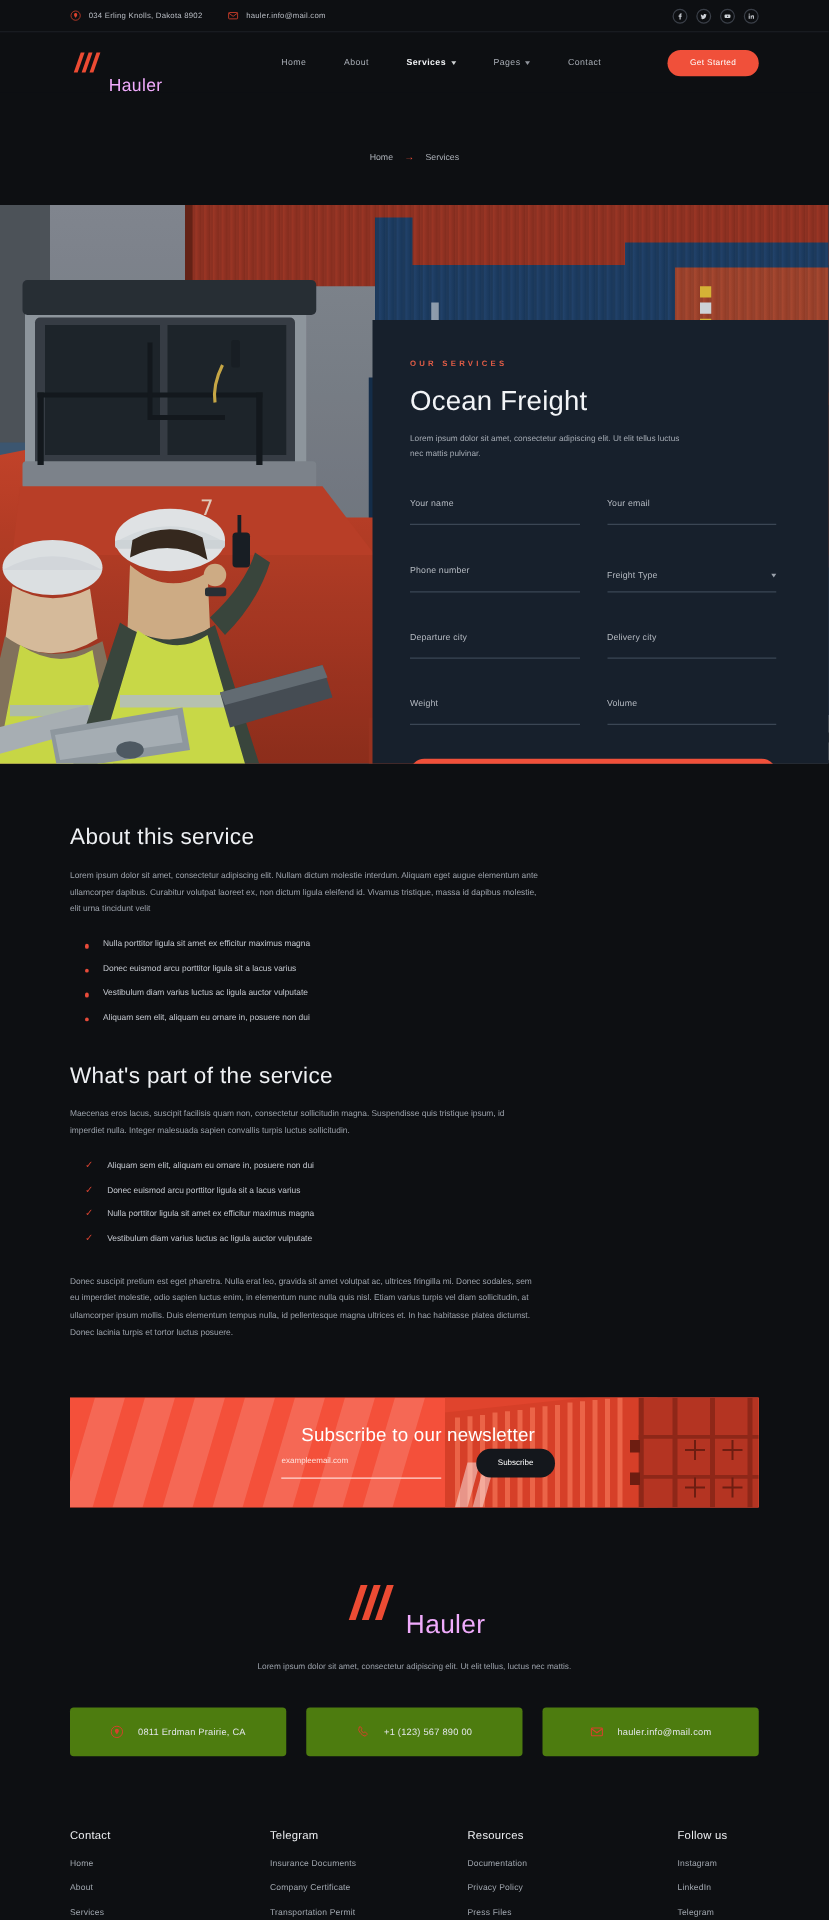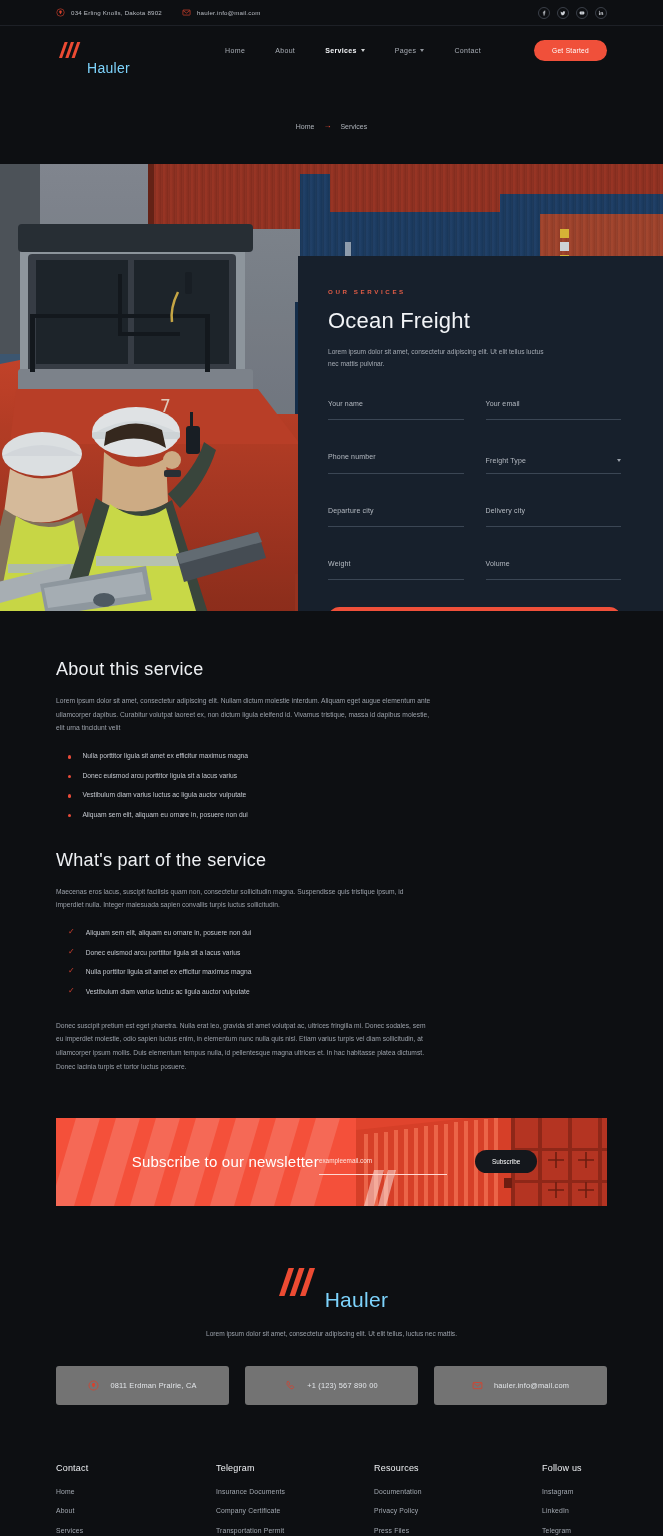--- a/index.html
+++ b/index.html
@@ -28,21 +28,21 @@
   }
   .soc svg { width:6px; height:6px; display:block; }
 
   
   .nav {
     height:48px; display:flex; align-items:center; justify-content:space-between;
     padding:0 56px; background:#0d0f12;
   }
   .brand { display:flex; align-items:center; gap:6px; }
   .brand-mark { display:block; }
-  .brand-name { font-size:14px; color:#7dd3fc; letter-spacing:.3px; font-weight:400;margin-top:36px; }
+  .brand-name { font-size:14px; color:#f0abfc; letter-spacing:.3px; font-weight:400;margin-top:36px; }
   .menu { display:flex; align-items:center; gap:30px; margin-left:42px; }
   .menu-item {
     font-size:7px; color:#a9aeb6; letter-spacing:.35px; display:flex; align-items:center; gap:4px;
     cursor:pointer;
   }
   .menu-item.active { color:#f2f4f7; font-weight:bold; }
   .caret { width:0;height:0;border-left:2.6px solid transparent;border-right:2.6px solid transparent;border-top:3px solid currentColor;opacity:.85; }
   .cta {
     background:#f0503a; color:#fff; border:none; border-radius:999px;
     font-size:6.6px; padding:7px 18px; letter-spacing:.3px; cursor:pointer;
@@ -89,39 +89,39 @@
   .sec2 { margin-top:32px; }
   .tail { margin-top:24px; }
 
   
   .news-wrap { padding:44px 56px 0 56px; }
   .news {
     position:relative; height:88px; overflow:hidden; display:flex; align-items:center;
     background:#f4503a;
   }
   .news .bg { position:absolute; inset:0; width:551px; height:88px; display:block; }
-  .news-inner { position:relative; display:flex; align-items:center; justify-content:center; width:100%; padding:0 26px 0 32px; }
+  .news-inner { position:relative; display:flex; align-items:center; justify-content:center; width:100%; padding:0 26px 0 32px;flex-direction:column; }
   .news-title { font-size:15px; color:#fff; font-weight:400; letter-spacing:.2px; }
   .news-right { display:flex; align-items:center; gap:28px; }
   .news-field { width:128px; border-bottom:1px solid #ffd8d2; padding-bottom:7px; }
   .news-field .ph { font-size:6.4px; color:#ffe3de; }
   .sub-btn {
     background:#14171c; color:#fff; border:none; border-radius:999px;
     padding:8px 17px; font-size:6.4px; cursor:pointer; font-family:inherit;
   }
 
   
   .footer { padding:46px 56px 0 56px; }
   .f-brand { display:flex; align-items:center; justify-content:center; gap:8px; }
   .f-brand .brand-name { font-size:21px; }
   .f-desc { text-align:center; font-size:6.6px; color:#9ba1aa; line-height:2; margin:15px auto 0; max-width:260px; }
 
   .contact-row { display:grid; grid-template-columns:repeat(3,1fr); gap:16px; margin-top:26px; }
   .ccard {
-    background:#737373; border-radius:3px; height:39px;
+    background:#4d7c0f; border-radius:3px; height:39px;
     display:flex; align-items:center; justify-content:center; gap:11px;
     font-size:7.4px; color:#e3e6ea; letter-spacing:.2px;
   }
   .ccard svg { width:11px; height:11px; display:block; }
 
   .f-cols { display:grid; grid-template-columns:160px 158px 168px 1fr; margin-top:58px; }
   .f-h { font-size:9px; color:#eef0f3; font-weight:400; letter-spacing:.2px; margin-bottom:15px; }
   .f-link { display:block; font-size:6.8px; color:#a2a8b0; margin-bottom:12.5px; cursor:pointer; letter-spacing:.15px; }
 </style>
 </head>

